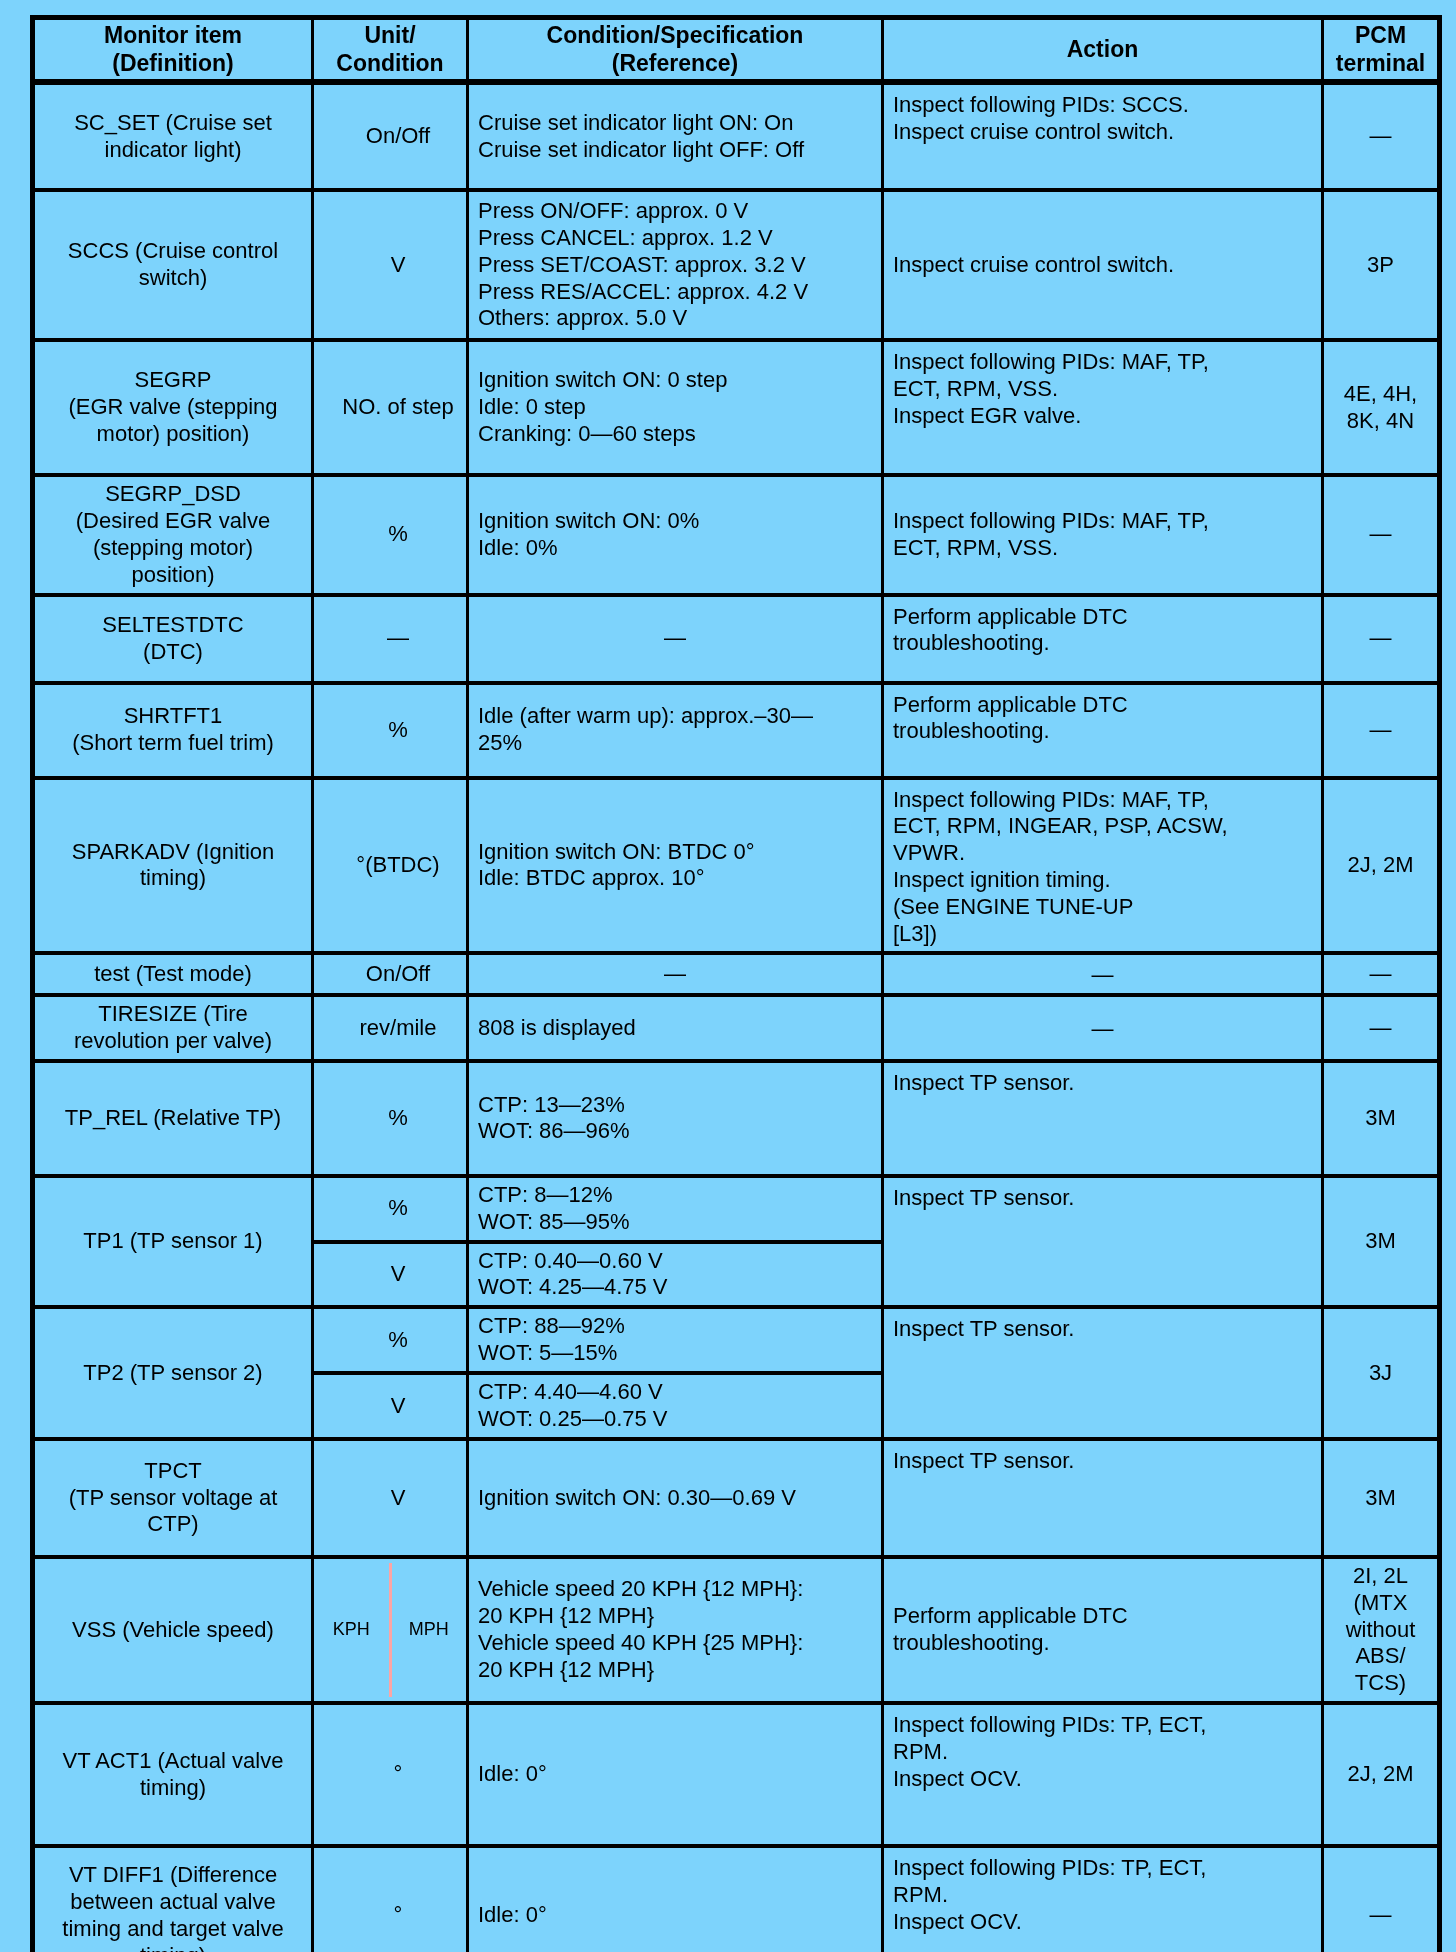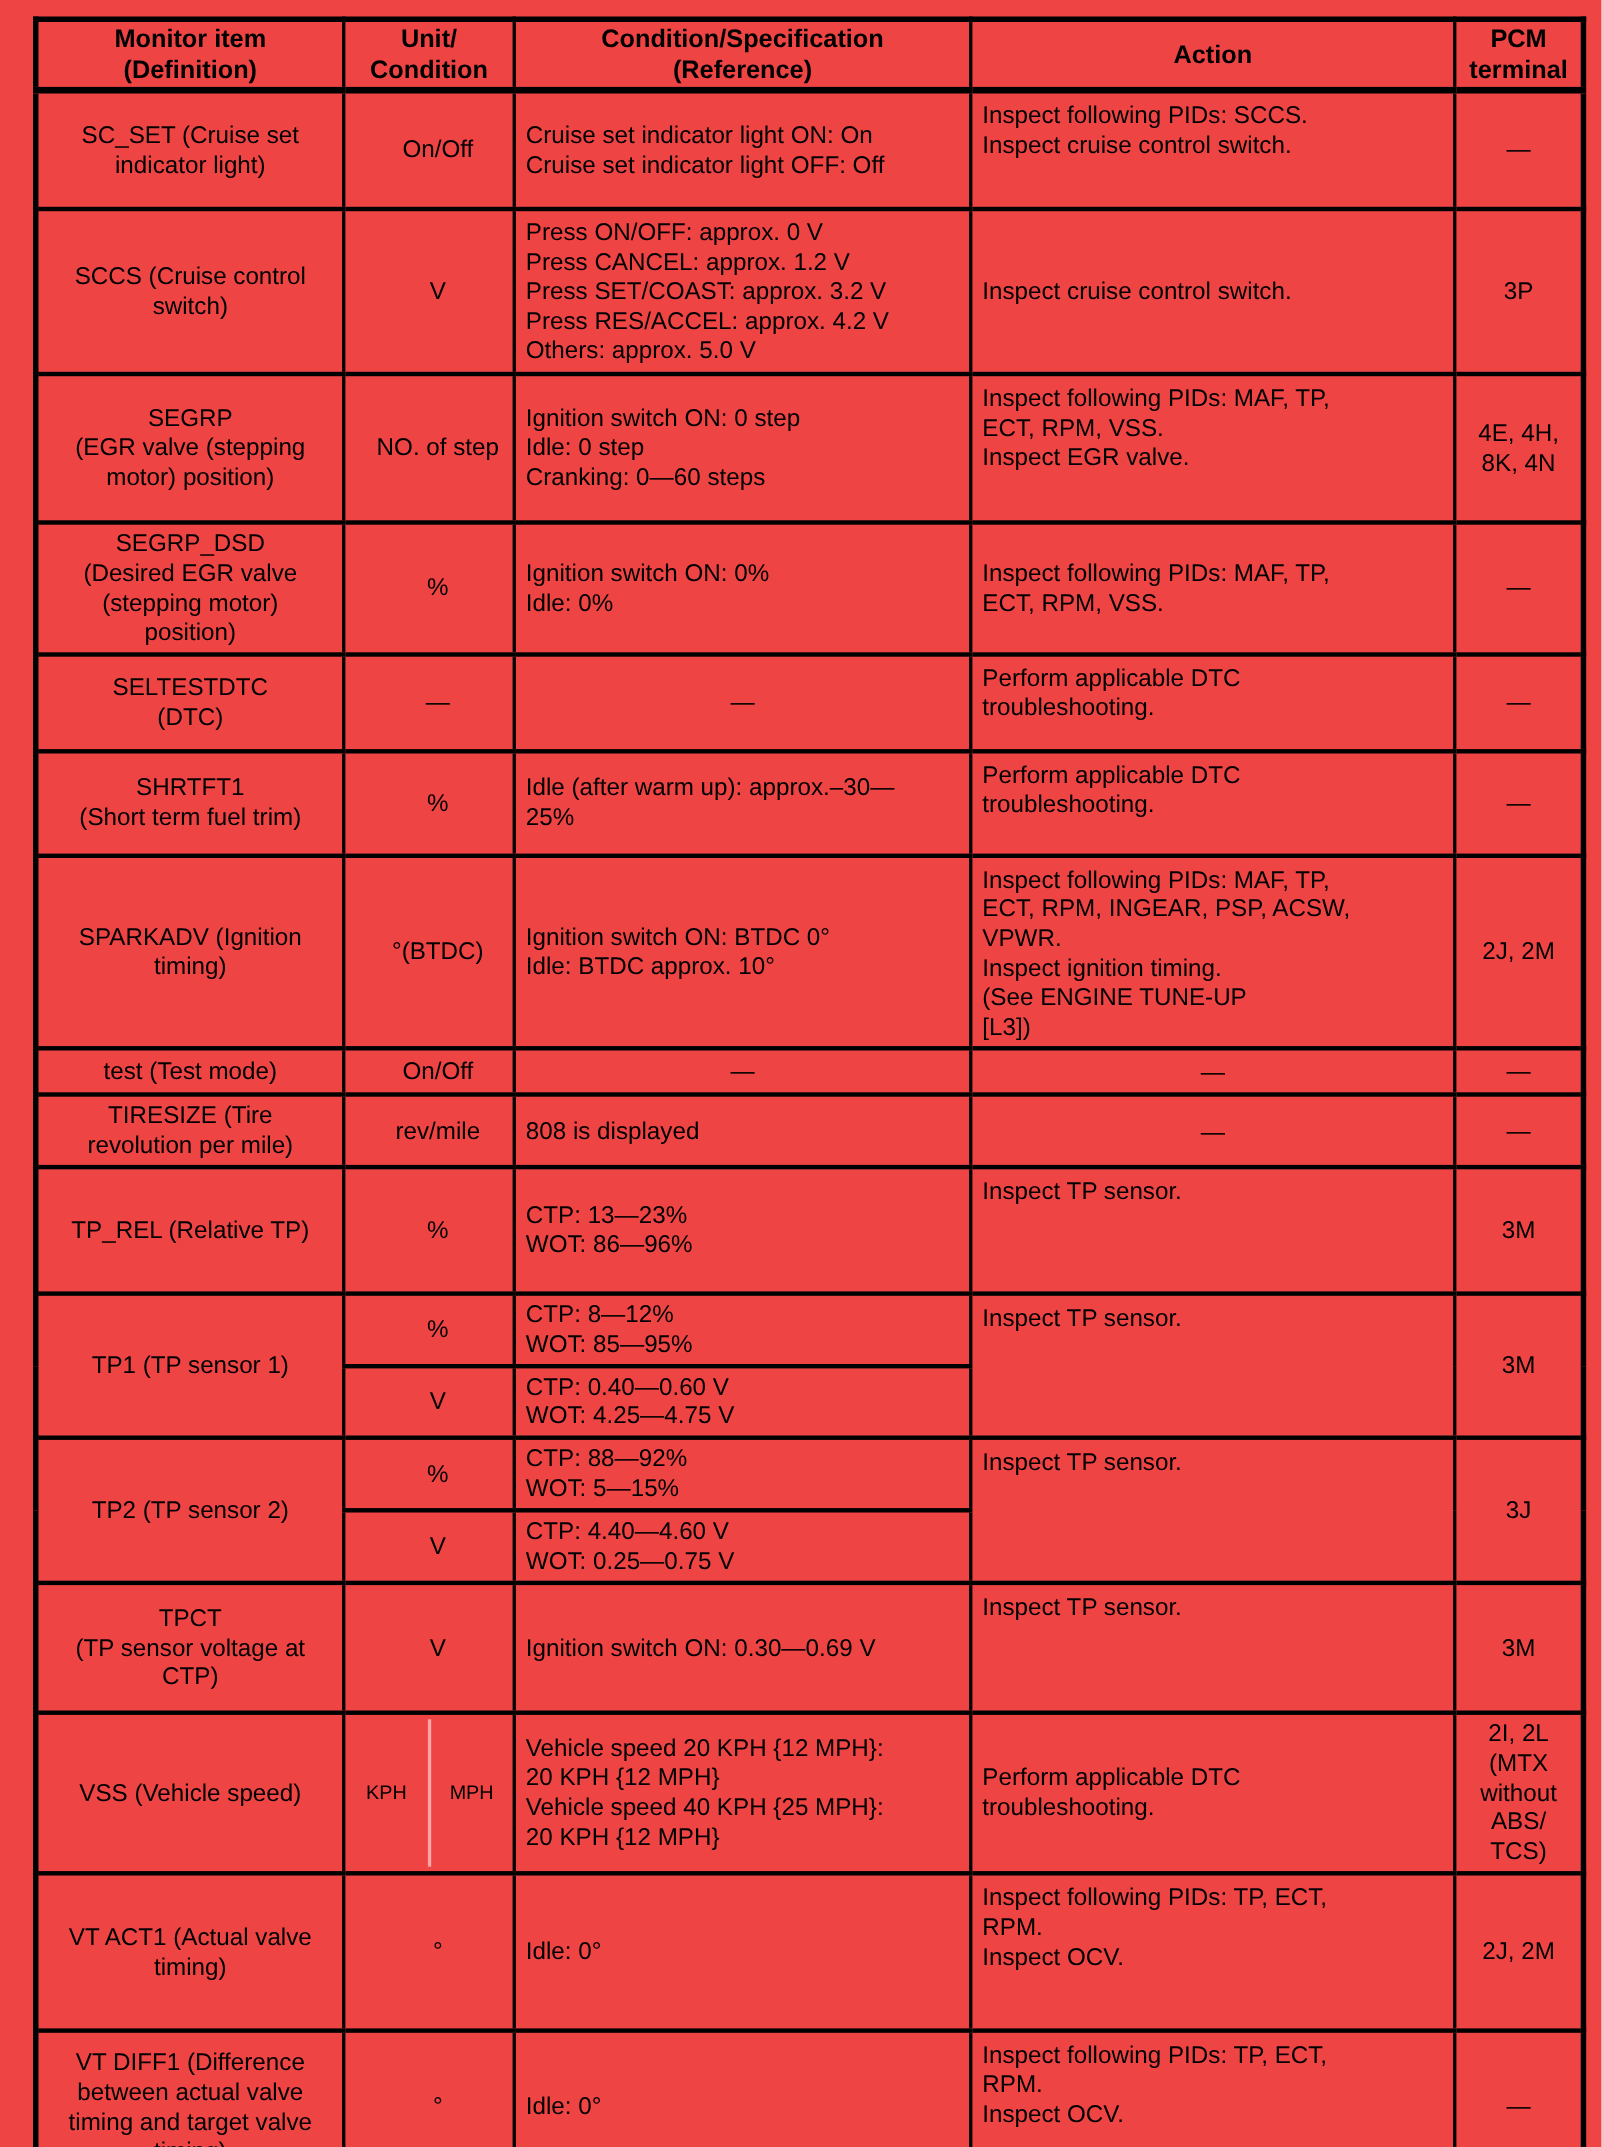--- a/index.html
+++ b/index.html
@@ -1,18 +1,18 @@
 <!DOCTYPE html>
 <html><head>
 <meta charset="utf-8">
 <style>
   html, body { margin:0; padding:0; background:#ffffff; }
   body { width:1456px; height:1952px; overflow:hidden; }
   .page {
-    position:relative; width:1456px; height:1952px; background:#ef4444;
+    position:relative; width:1456px; height:1952px; background:#7dd3fc;
     font-family:"Liberation Sans", sans-serif; color:#000;
   }
   table.spec {
     position:absolute; left:30px; top:15px;
     width:1407px; table-layout:fixed;
     border-collapse:collapse;
     border:5px solid #000;
   }
   th, td {
     border:3px solid #000;
@@ -156,21 +156,21 @@
         </tr>
         <tr style="height: 37px;">
           <td class="item">test (Test mode)</td>
           <td class="unit">On/Off</td>
           <td class="cond dash">—</td>
           <td class="action dash">—</td>
           <td class="terminal dash">—</td>
         </tr>
         <tr style="height: 63px;">
           <td class="item">TIRESIZE (Tire
-revolution per mile)</td>
+revolution per valve)</td>
           <td class="unit">rev/mile</td>
           <td class="cond">808 is displayed</td>
           <td class="action dash">—</td>
           <td class="terminal dash">—</td>
         </tr>
         <tr style="height: 115px;">
           <td class="item">TP_REL (Relative TP)</td>
           <td class="unit">%</td>
           <td class="cond">CTP: 13—23%
 WOT: 86—96%</td>

